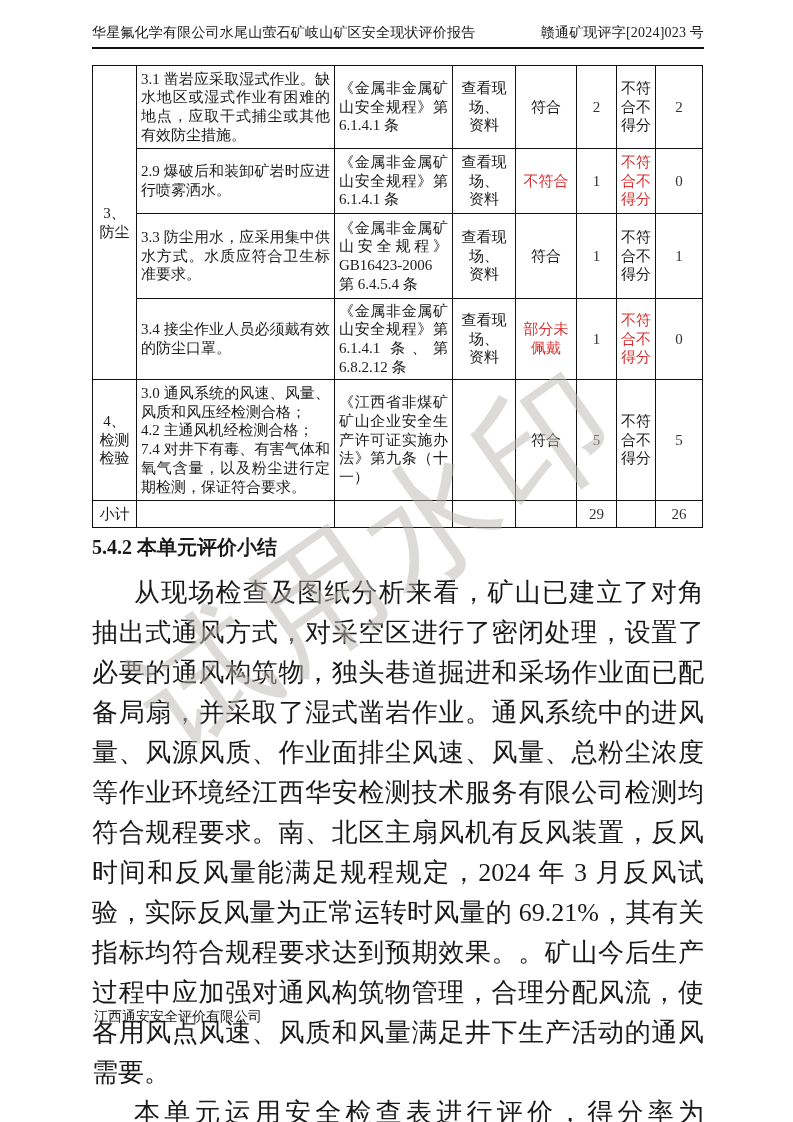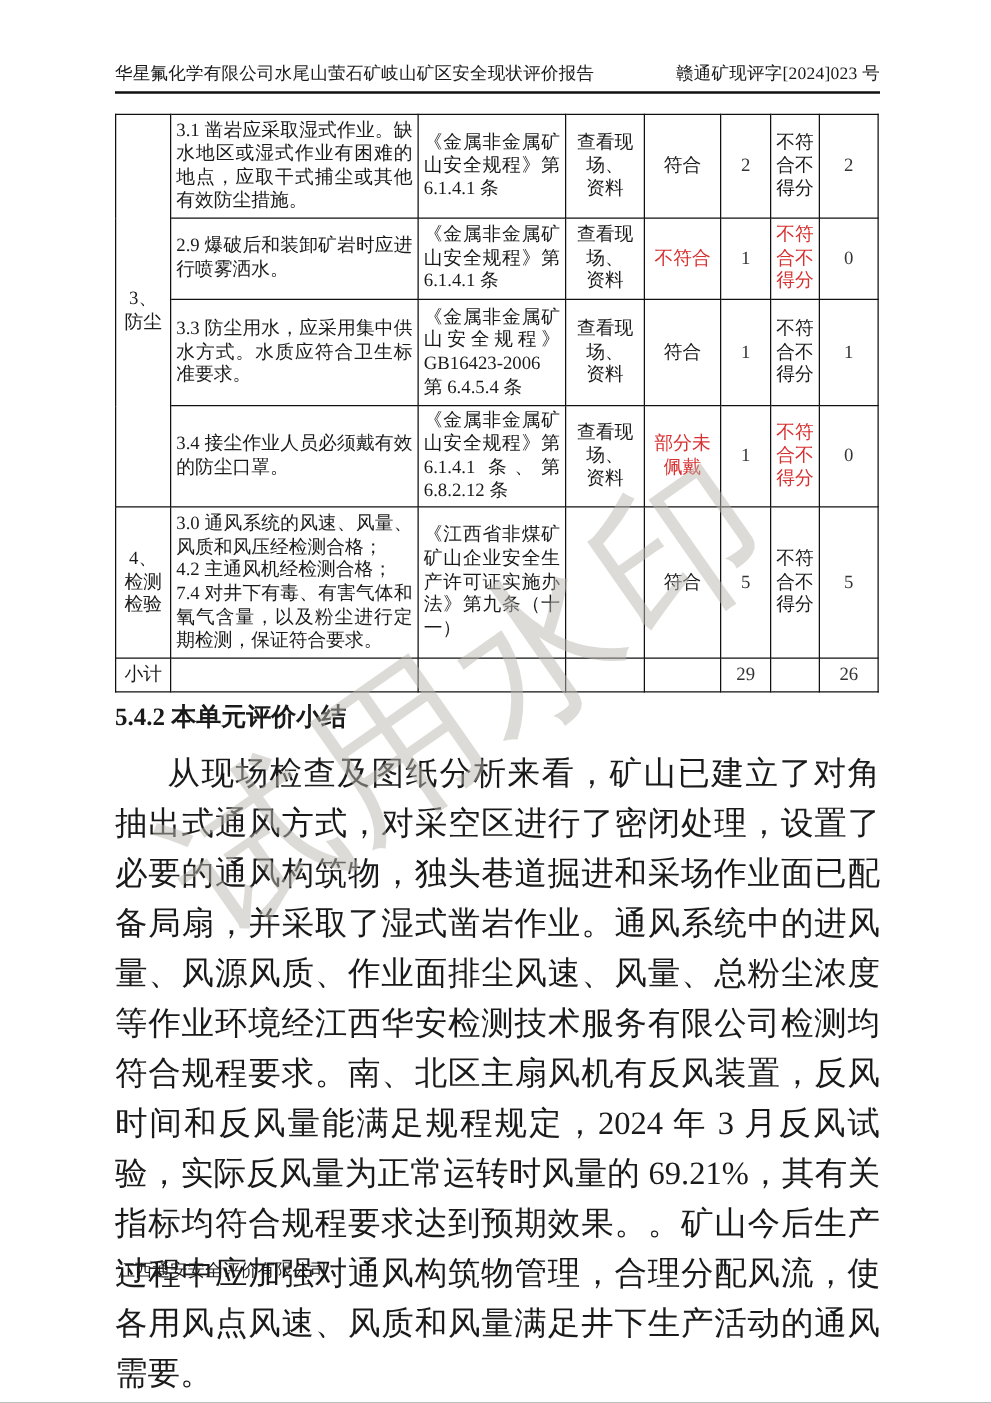--- a/index.html
+++ b/index.html
@@ -4,21 +4,21 @@
 <style>
   html,body{margin:0;padding:0;background:#888;}
   .page{
     position:relative;width:793px;height:1122px;background:#ffffff;
     margin:0 auto;overflow:hidden;
     font-family:"Liberation Serif","DejaVu Serif",serif;color:#1a1a1a;
   }
   .content{position:absolute;left:92px;top:0;width:612px;z-index:1;}
   .header{
     display:flex;justify-content:space-between;align-items:flex-end;
-    padding-top:50px;padding-bottom:5px;border-bottom:2px solid #111;
+    padding-top:24px;padding-bottom:5px;border-bottom:2px solid #111;
     font-size:14px;letter-spacing:0.2px;
   }
   .header .hdr-right{white-space:nowrap;}
   table.checklist{
     border-collapse:collapse;table-layout:fixed;width:611px;margin-top:16px;
     font-size:15px;line-height:1.25;
   }
   table.checklist td{
     border:1px solid #111;padding:2px 4px;vertical-align:middle;
     overflow:hidden;

